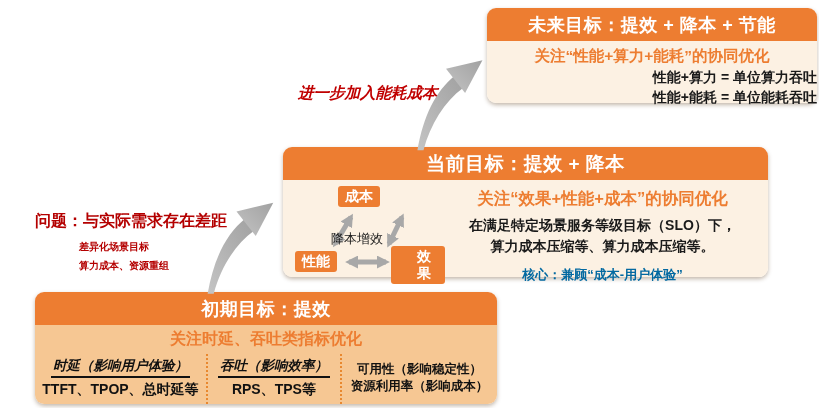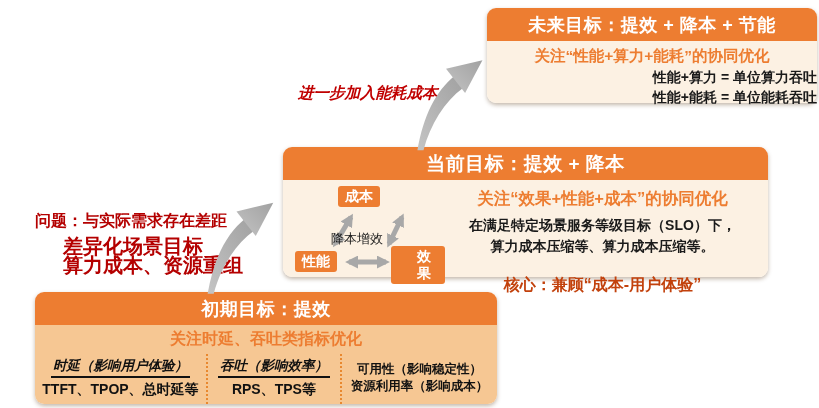--- a/index.html
+++ b/index.html
@@ -27,21 +27,21 @@
   #future-box .plain-line{font-size:14px;color:#1a1a1a;line-height:20px;font-weight:600;text-align:right;}
 
   
   #current-box{left:283px;top:147px;width:485px;height:130px;}
   #current-box .box-header{height:33px;font-size:19px;}
   #current-box .box-body{background:#FCF1E3;height:97px;box-sizing:border-box;display:flex;padding:6px 8px 4px 10px;}
   .focus-line{color:#ED7D31;font-weight:700;text-align:center;}
   #current-text{flex:1;text-align:center;padding-top:2px;}
   #current-text .focus-line{font-size:16.5px;margin-bottom:5px;}
   #current-text .plain-line{font-size:14px;color:#1a1a1a;line-height:21px;font-weight:600;}
-  #current-text .core-line{color:#c2410c;font-weight:700;font-size:16px;margin-top:18px;}
+  #current-text .core-line{color:#0369a1;font-weight:700;font-size:13px;margin-top:9px;}
 
   
   #triangle{position:relative;width:152px;height:93px;flex:none;}
   .tri-node{
     position:absolute;background:#ED7D31;color:#fff;font-weight:700;font-size:14px;
     padding:2px 7px;border-radius:3px;line-height:17px;
   }
   #tri-top{left:45px;top:0;}
   #tri-left{left:2px;top:65px;}
   #tri-right{left:98px;top:60px;padding-left:26px;}
@@ -64,21 +64,21 @@
   .metric-header{
     display:inline-block;font-size:13.5px;font-weight:700;font-style:italic;
     color:#111;border-bottom:2px solid #111;padding:0 2px 1px;
   }
   .metric-detail{font-size:14px;font-weight:700;color:#111;margin-top:3px;}
   .metric-plain{font-size:12.5px;font-weight:700;color:#111;line-height:17px;}
 
   
   .red-note{position:absolute;color:#B40000;z-index:2;}
   #problem-title{left:35px;top:211px;font-size:16px;font-weight:700;}
-  #problem-lines{left:63px;top:237px;font-size:20px;font-weight:700;line-height:19px;}
+  #problem-lines{left:79px;top:237px;font-size:10px;font-weight:700;line-height:19px;}
   #arrow-note{left:298px;top:83px;font-size:15.5px;font-weight:700;font-style:italic;color:#C00000;}
 
   
   .swoosh{position:absolute;z-index:3;}
   #arrow1{left:205px;top:186px;width:70px;height:114px;}
   #arrow2{left:412px;top:48px;width:75px;height:104px;}
 </style>
 </head>
 <body>
 

